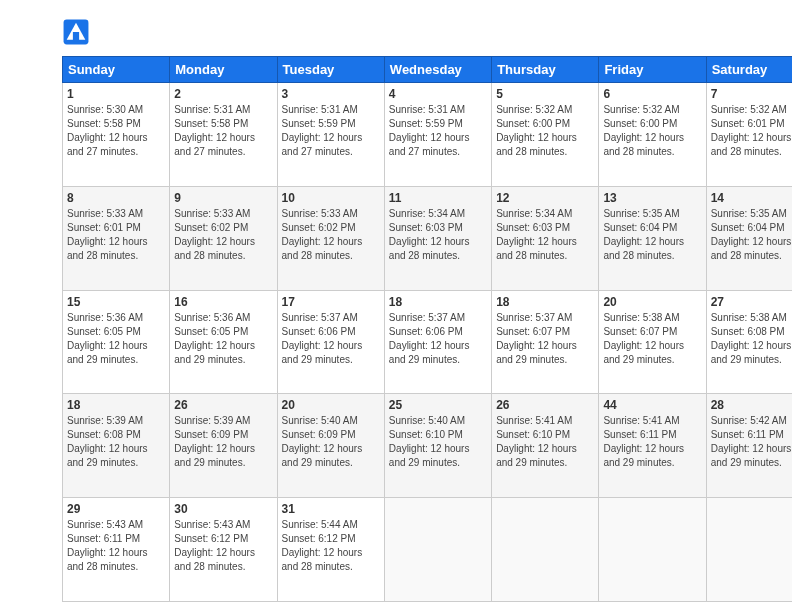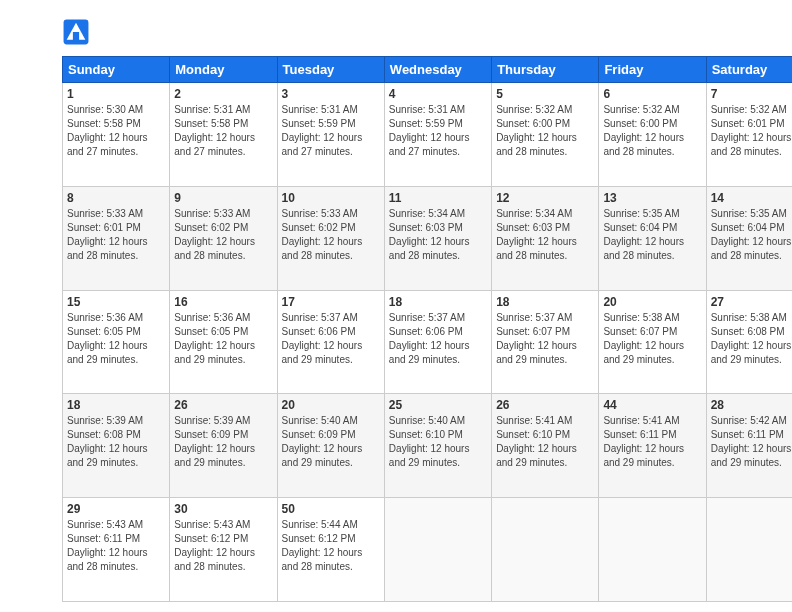--- a/index.html
+++ b/index.html
@@ -377,21 +377,21 @@
       </td>
           <td>
         <span class="day-num">30</span>
         <div class="day-info">
           Sunrise: 5:43 AM<br>
           Sunset: 6:12 PM<br>
           Daylight: 12 hours and 28 minutes.
         </div>
       </td>
           <td>
-        <span class="day-num">50</span>
+        <span class="day-num">31</span>
         <div class="day-info">
           Sunrise: 5:44 AM<br>
           Sunset: 6:12 PM<br>
           Daylight: 12 hours and 28 minutes.
         </div>
       </td>
           <td class="empty-cell"></td>
           <td class="empty-cell"></td>
           <td class="empty-cell"></td>
           <td class="empty-cell"></td>

